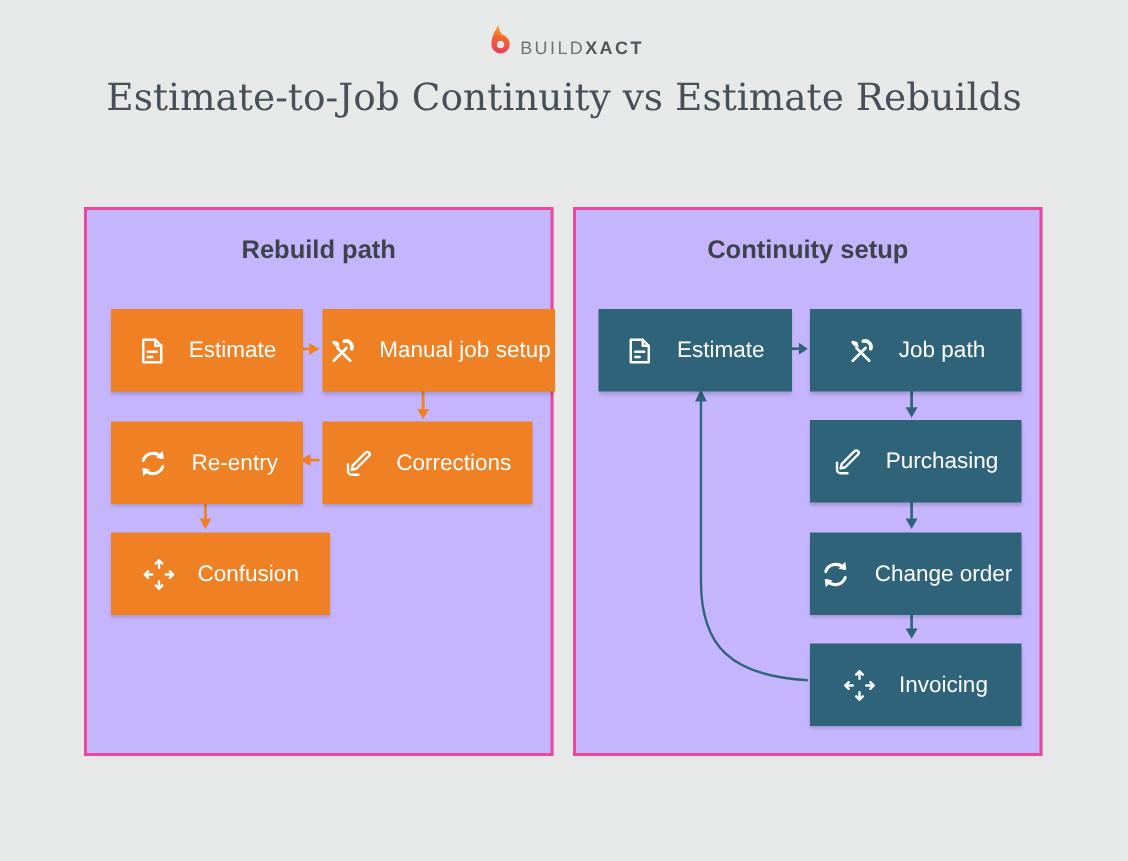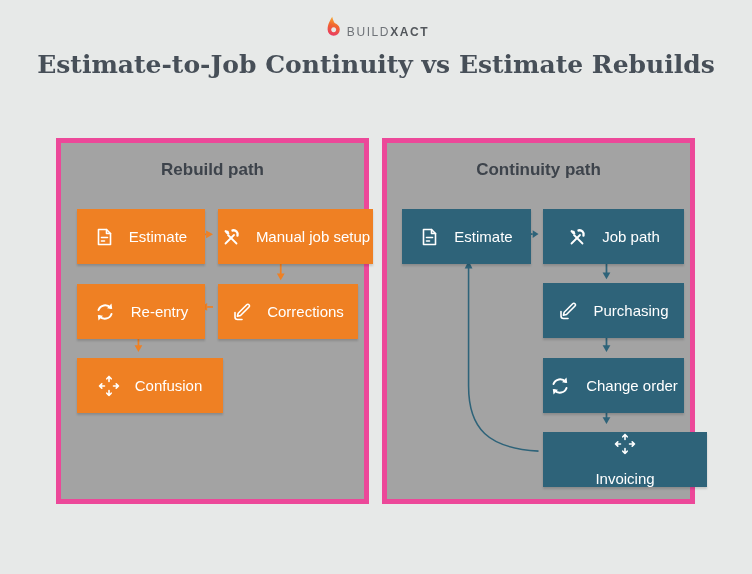--- a/index.html
+++ b/index.html
@@ -18,27 +18,27 @@
   }
   .logo-mark { width:20px; height:26px; display:block; }
   .logo-text { font-size:12px; letter-spacing:1.6px; line-height:1; padding-top:6px; }
   .logo-text .pre { color:#6f7378; font-weight:500; }
   .logo-text .suf { color:#53575c; font-weight:700; }
 
   .page-title {
     position:absolute; top:50px; left:0; width:752px;
     text-align:center;
     font-family:"DejaVu Serif","Liberation Serif",serif;
-    font-weight:700; font-size:25px; color:#474f58;
+    font-weight:400; font-size:25px; color:#474f58;
   }
 
   
   .panel {
     position:absolute; top:138px; width:313px; height:366px;
-    background:#a3a3a3; border:5px solid #ec4899;
+    background:#c4b5fd; border:2px solid #ec4899;
   }
   .panel.left  { left:56px;  }
   .panel.right { left:382px; }
   .panel-heading {
     position:absolute; top:17px; left:0; width:100%;
     text-align:center; font-weight:700; font-size:17px; color:#3d434b;
   }
 
   
   .node {
@@ -56,21 +56,21 @@
   .p1-manual      { left:157px; top:66px;  width:155px; }
   .p1-reentry     { left:16px;  top:141px; width:128px; }
   .p1-corrections { left:157px; top:141px; width:140px; }
   .p1-confusion   { left:16px;  top:215px; width:146px; }
 
   
   .p2-estimate    { left:15px;  top:66px;  width:129px; }
   .p2-jobsetup    { left:156px; top:66px;  width:141px; }
   .p2-purchasing  { left:156px; top:140px; width:141px; }
   .p2-changeorder { left:156px; top:215px; width:141px; }
-  .p2-invoicing   { left:156px; top:289px; width:164px;flex-direction:column; }
+  .p2-invoicing   { left:156px; top:289px; width:141px; }
 
   .connectors {
     position:absolute; top:0; left:0; width:100%; height:100%;
     pointer-events:none;
   }
 </style>
 </head>
 <body style="background: rgb(231, 233, 232);">
 
 <div class="canvas">
@@ -151,21 +151,21 @@
         <path d="M11,1.5 v5 M8.8,3.8 L11,1.5 l2.2,2.3"></path>
         <path d="M11,20.5 v-5 M8.8,18.2 L11,20.5 l2.2,-2.3"></path>
         <path d="M1.5,11 h5 M3.8,8.8 L1.5,11 l2.3,2.2"></path>
         <path d="M20.5,11 h-5 M18.2,8.8 L20.5,11 l-2.3,2.2"></path>
       </svg>
       <span>Confusion</span>
     </div>
   </div>
 
   <div class="panel right">
-    <div class="panel-heading">Continuity path</div>
+    <div class="panel-heading">Continuity setup</div>
 
     <svg class="connectors" viewBox="0 0 312 366">
       <g stroke="#2e6379" stroke-width="1.8" fill="#2e6379">
         <line x1="144" y1="93.5" x2="150" y2="93.5"></line>
         <polygon points="150,89.5 156,93.5 150,97.5" stroke="none"></polygon>
         <line x1="226" y1="121" x2="226" y2="134"></line>
         <polygon points="222,133 230,133 226,140" stroke="none"></polygon>
         <line x1="226" y1="196" x2="226" y2="209"></line>
         <polygon points="222,208 230,208 226,215" stroke="none"></polygon>
         <line x1="226" y1="269" x2="226" y2="283"></line>

